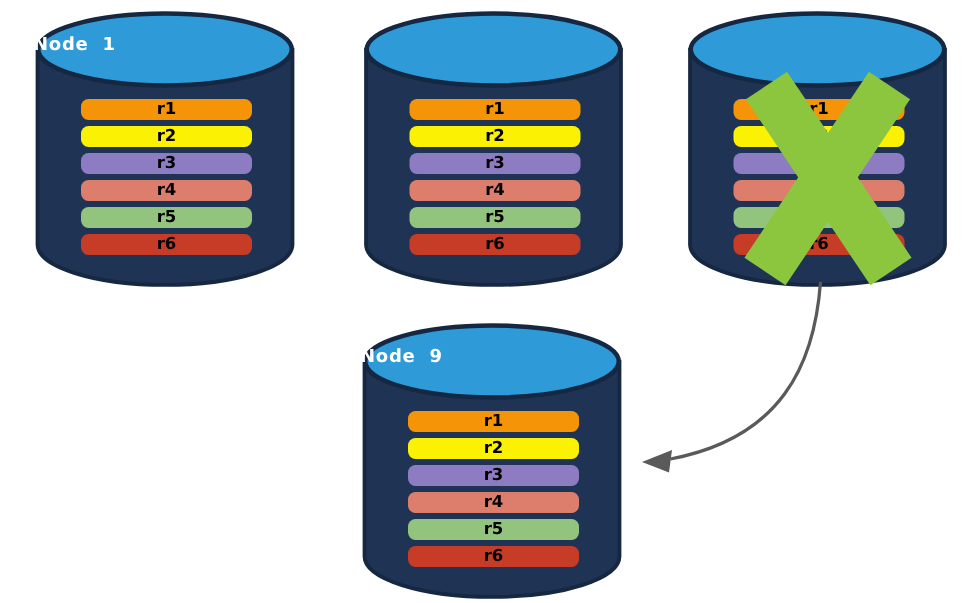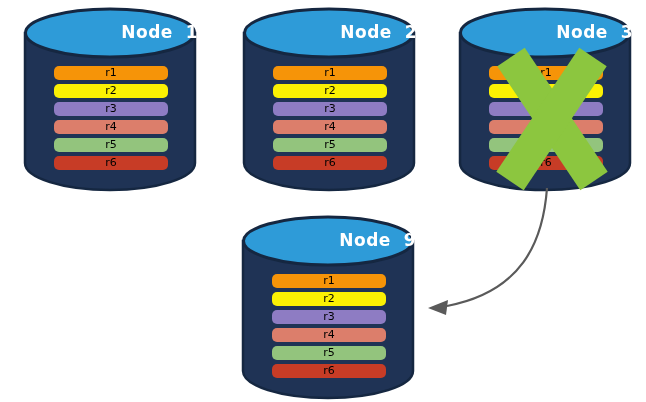--- a/index.html
+++ b/index.html
@@ -7,30 +7,30 @@
     position:relative;width:646px;height:402px;background:#ffffff;
     font-family:"DejaVu Sans","Liberation Sans",sans-serif;overflow:hidden;
   }
   .node{position:absolute;width:176px;height:186px;}
   .node-n1{left:22px;top:6px;}
   .node-n2{left:241px;top:6px;}
   .node-n3{left:457px;top:6px;}
   .node-n4{left:240px;top:214px;}
   .cyl{position:absolute;left:0;top:0;width:176px;height:186px;}
   .node-title{
-    position:absolute;left:0;right:0;top:16px;text-align:right;
-    color:#ffffff;font-size:17px;font-weight:bold;white-space:pre;letter-spacing:.5px;
+    position:absolute;left:0;right:0;top:16px;text-align:left;
+    color:#ffffff;font-size:12px;font-weight:bold;white-space:pre;letter-spacing:.5px;
   }
   .bars{
     position:absolute;left:32px;top:60px;width:114px;
     display:flex;flex-direction:column;gap:4px;
   }
   .bar{
     height:14px;line-height:14px;border-radius:5px;text-align:center;
-    font-size:11px;font-weight:normal;color:#000000;
+    font-size:11px;font-weight:bold;color:#000000;
   }
   .overlay{position:absolute;left:0;top:0;width:646px;height:402px;pointer-events:none;}
 </style>
 </head>
 <body>
 
 <div class="stage">
 
   <div class="node node-n1">
     <svg class="cyl" viewBox="0 0 176 186">
@@ -46,37 +46,35 @@
       <div class="bar" style="background-color: rgb(147, 196, 125);">r5</div>
       <div class="bar" style="background-color: rgb(199, 60, 38);">r6</div>
     </div>
   </div>
 
   <div class="node node-n2">
     <svg class="cyl" viewBox="0 0 176 186">
       <path d="M3 27 V157 A85 27 0 0 0 173 157 V27 Z" stroke-width="2.5" fill="#1F3355" stroke="#152741"></path>
       <ellipse cx="88" cy="27" rx="84.5" ry="24" stroke-width="3" fill="#2E9BD8" stroke="#152741"></ellipse>
     </svg>
-    <div class="node-title">Node  2</div>
     <div class="bars">
       <div class="bar" style="background-color: rgb(246, 148, 8);">r1</div>
       <div class="bar" style="background-color: rgb(251, 241, 3);">r2</div>
       <div class="bar" style="background-color: rgb(142, 124, 195);">r3</div>
       <div class="bar" style="background-color: rgb(220, 126, 107);">r4</div>
       <div class="bar" style="background-color: rgb(147, 196, 125);">r5</div>
       <div class="bar" style="background-color: rgb(199, 60, 38);">r6</div>
     </div>
   </div>
 
   <div class="node node-n3">
     <svg class="cyl" viewBox="0 0 176 186">
       <path d="M3 27 V157 A85 27 0 0 0 173 157 V27 Z" stroke-width="2.5" fill="#1F3355" stroke="#152741"></path>
       <ellipse cx="88" cy="27" rx="84.5" ry="24" stroke-width="3" fill="#2E9BD8" stroke="#152741"></ellipse>
     </svg>
-    <div class="node-title">Node  3</div>
     <div class="bars">
       <div class="bar" style="background-color: rgb(246, 148, 8);">r1</div>
       <div class="bar" style="background-color: rgb(251, 241, 3);">r2</div>
       <div class="bar" style="background-color: rgb(142, 124, 195);">r3</div>
       <div class="bar" style="background-color: rgb(220, 126, 107);">r4</div>
       <div class="bar" style="background-color: rgb(147, 196, 125);">r5</div>
       <div class="bar" style="background-color: rgb(199, 60, 38);">r6</div>
     </div>
   </div>
 

